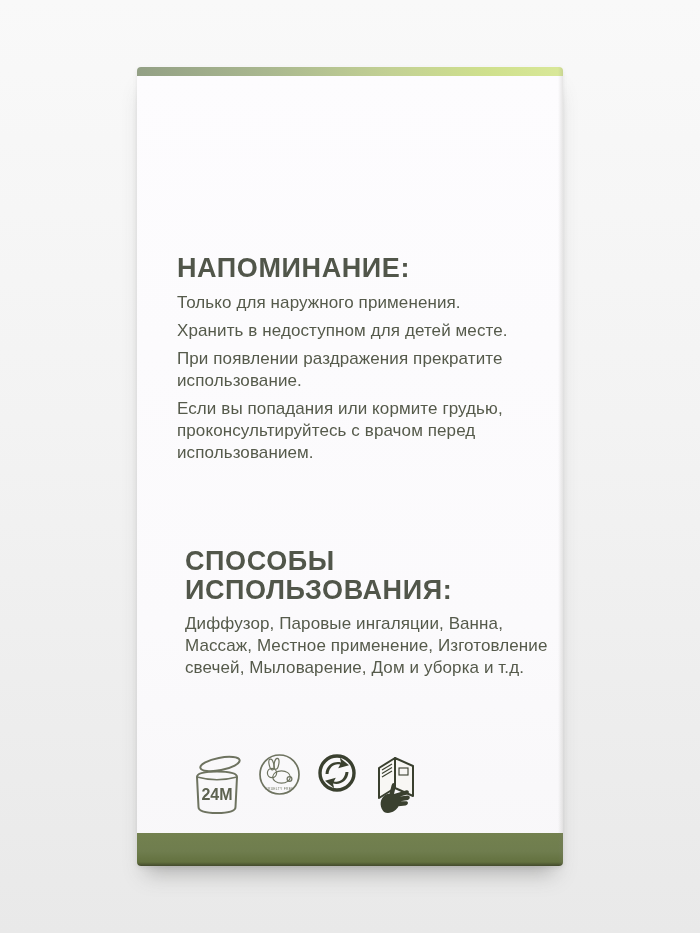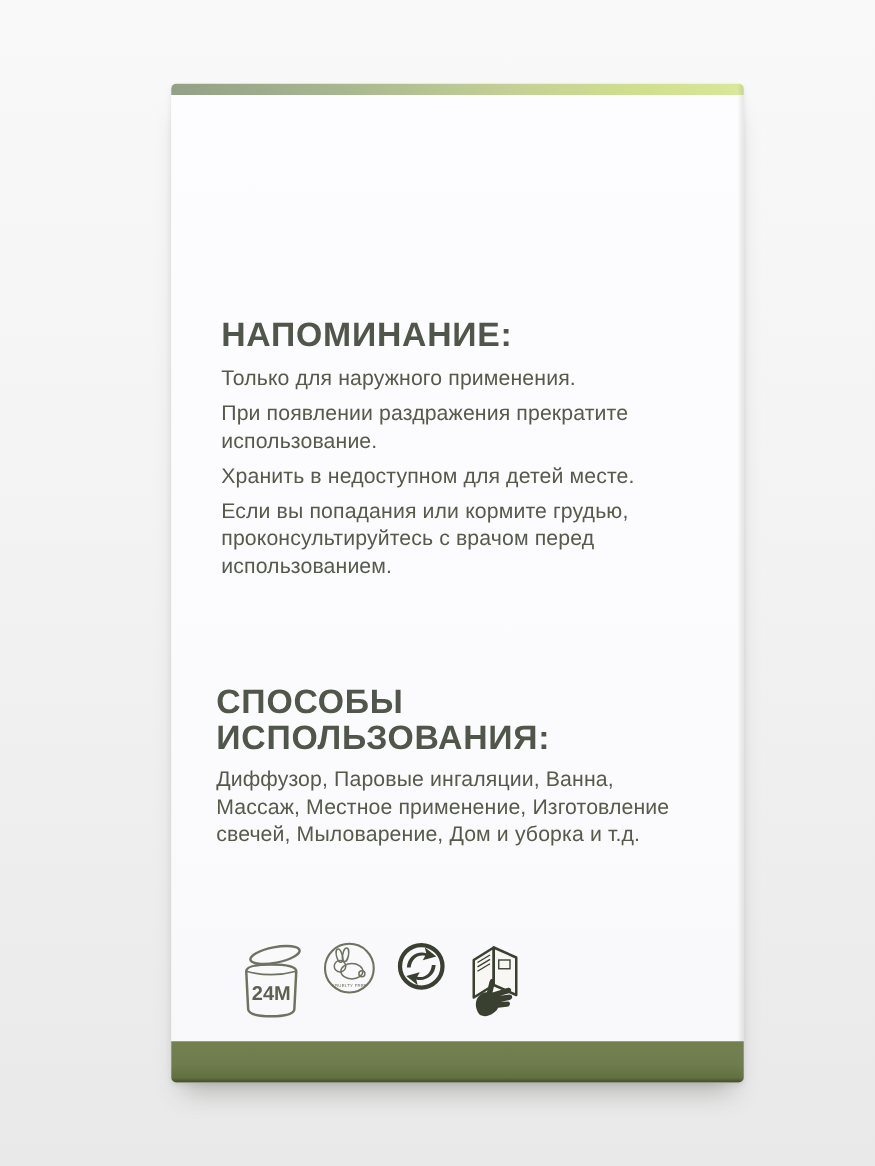--- a/index.html
+++ b/index.html
@@ -7,39 +7,38 @@
     width:700px;height:933px;overflow:hidden;
     font-family:"Liberation Sans",sans-serif;
     background:linear-gradient(180deg,#f9f9f9 0%,#f3f3f3 45%,#e9e9e9 100%);
   }
   .scene{position:relative;width:700px;height:933px;}
   .box{
     position:absolute;left:137px;top:67px;width:426px;height:799px;
     border-radius:4px;
     box-shadow:0 16px 20px -9px rgba(80,80,75,.38), 0 2px 4px rgba(120,120,115,.15);
     background:linear-gradient(180deg,#fdfcfe 0%,#fbfafc 70%,#f8f7f9 100%);
-    padding-left:32px;
   }
   .box::after{ 
     content:"";position:absolute;top:0;right:0;width:5px;height:100%;
     background:linear-gradient(90deg,rgba(0,0,0,0) 0%,rgba(120,120,110,.18) 100%);
     border-radius:0 4px 4px 0;pointer-events:none;
   }
   .strip-top{
     position:absolute;left:0;top:0;width:100%;height:9px;
     border-radius:4px 4px 0 0;
     background:linear-gradient(90deg,#93a085 0%,#a9b78f 30%,#c3d194 60%,#cfe08d 82%,#d9e899 100%);
   }
   .strip-bottom{
     position:absolute;left:0;bottom:0;width:100%;height:33px;
     border-radius:0 0 4px 4px;
     background:linear-gradient(180deg,#73814f 0%,#6f7d4e 55%,#63713f 88%,#434a2d 100%);
   }
   .reminder{position:absolute;left:40px;top:186px;width:352px;color:#555a4b;}
-  .usage{position:absolute;left:36px;top:480px;width:368px;color:#555a4b;}
+  .usage{position:absolute;left:48px;top:480px;width:368px;color:#555a4b;}
   h1{
     font-size:27px;line-height:30px;font-weight:700;color:#51564a;
     letter-spacing:.6px;margin:0 0 9px 0;
   }
   .usage h1{line-height:29px;margin-bottom:8px;}
   p{font-size:17px;line-height:22px;letter-spacing:.1px;margin:0 0 6px 0;font-weight:500;}
   .icons{
     position:absolute;left:55px;top:686px;height:72px;
     display:flex;align-items:flex-start;gap:16px;
   }
@@ -50,22 +49,22 @@
 </head>
 <body>
 
 <div class="scene">
   <div class="box">
     <div class="strip-top"></div>
 
     <section class="reminder">
       <h1>НАПОМИНАНИЕ:</h1>
       <p>Только для наружного применения.</p>
+      <p>Хранить в недоступном для детей месте.</p>
       <p>При появлении раздражения прекратите использование.</p>
-      <p>Хранить в недоступном для детей месте.</p>
       <p>Если вы попадания или кормите грудью, проконсультируйтесь с врачом перед использованием.</p>
     </section>
 
     <section class="usage">
       <h1>СПОСОБЫ ИСПОЛЬЗОВАНИЯ:</h1>
       <p>Диффузор, Паровые ингаляции, Ванна, Массаж, Местное применение, Изготовление свечей, Мыловарение, Дом и уборка и т.д.</p>
     </section>
 
     <div class="icons">
 

